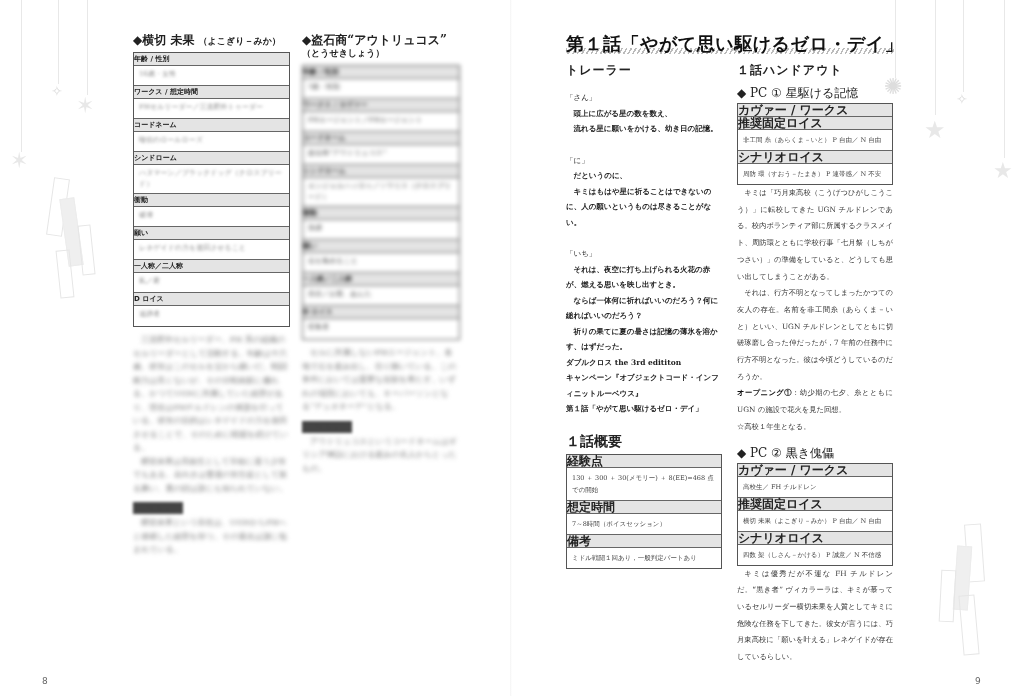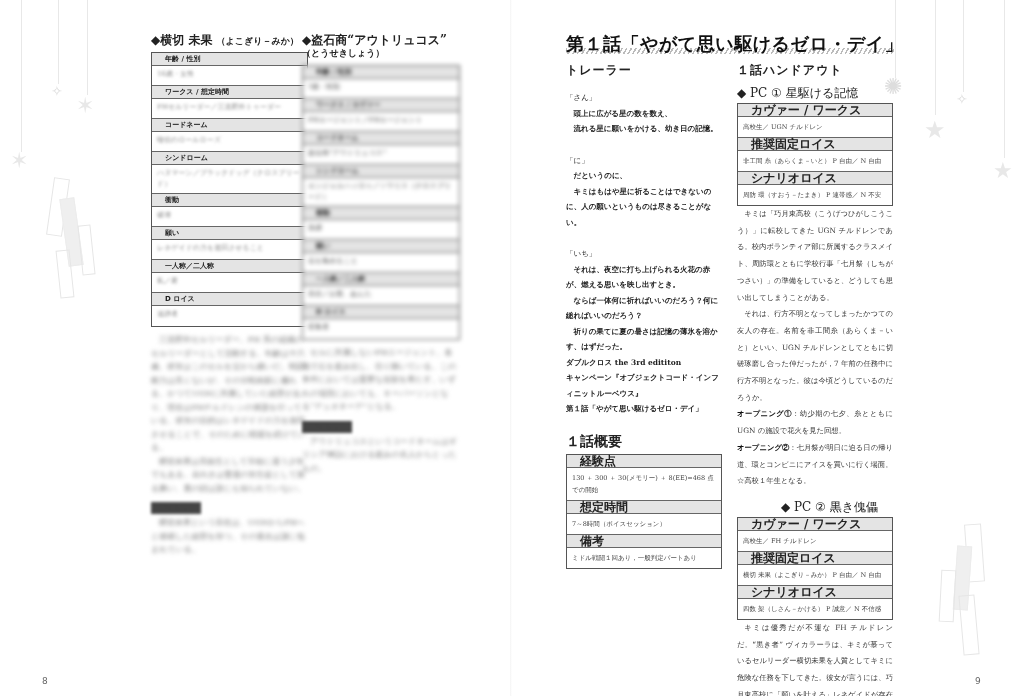--- a/index.html
+++ b/index.html
@@ -22,28 +22,28 @@
   .sparkle { position: absolute; color: #ddd; font-family: "DejaVu Sans", sans-serif; line-height: 1; }
   .shard { position: absolute; border: 1px solid #e6e6e6; }
   .shard.fill { background: #efefef; border-color: #ececec; }
 
   
   .h-sec { font-weight: bold; font-size: 12px; line-height: 14px; white-space: nowrap; }
   .ruby { font-size: 9px; font-weight: bold; }
 
   
   .dtable { border: 1.5px solid #555; width: 100%; }
-  .dtable .hd { background: #e4e4e4; border-bottom: 1px solid #666; font-family: "DejaVu Sans", sans-serif; font-weight: bold; font-size: 7px; padding: 2px 13px; height: 13px; line-height: 9px; }
+  .dtable .hd { background: #e4e4e4; border-bottom: 1px solid #666; font-family: "DejaVu Sans", sans-serif; font-weight: bold; font-size: 7px; padding: 2px 0; height: 13px; line-height: 9px; }
   .dtable .vl { background: #fff; border-bottom: 1px solid #666; font-size: 7px; padding: 3px 5px; line-height: 11px; color: #444; min-height: 20px; }
   .dtable .vl:last-child { border-bottom: none; }
   .blurred { filter: blur(1.6px); color: #888; }
   .blur-strong { filter: blur(2px); }
 
   
-  .lcol1 { position: absolute; left: 151px; top: 33px; width: 157px; }
+  .lcol1 { position: absolute; left: 133px; top: 33px; width: 157px; }
   .lcol2 { position: absolute; left: 302px; top: 33px; width: 158px; }
   .blur-para { font-size: 8px; line-height: 13.5px; color: #777; filter: blur(2px); text-indent: 1em; }
   .blur-tag { display: inline-block; background: #444; color: #444; font-size: 7px; padding: 1px 4px; filter: blur(1.5px); margin: 2px 0; }
 
   
   .title-wrap { position: absolute; left: 566px; top: 32px; width: 330px; }
   .main-title { font-family: "DejaVu Sans", sans-serif; font-weight: bold; font-size: 18px; letter-spacing: 0.5px; color: #111; white-space: nowrap; position: relative; z-index: 1; }
   .hatch { position: absolute; left: 0; top: 16px; width: 328px; height: 6px;
     background: repeating-linear-gradient(120deg, #bbb 0 1.5px, transparent 1.5px 4px); z-index: 0; }
 
@@ -56,21 +56,21 @@
   .trailer .q:first-child { margin-top: 0; }
   .trailer .ind { text-indent: 1em; }
   .trailer .credits { }
   .trailer .tagline { margin-top: 14px; }
 
   .sum-head { font-weight: bold; font-size: 14px; margin: 16px 0 3px 0; }
   .rtable .hd { font-size: 12px; }
   .rtable .vl { font-size: 6.5px; line-height: 12px; padding: 4px 5px; color: #444; }
 
   .pc-head { font-weight: normal; font-size: 12px; line-height: 14px; margin: 0 0 3px 0; white-space: nowrap; }
-  .pc-head.second { margin-top: 10px; margin-left: 44px; }
+  .pc-head.second { margin-top: 10px; }
   .body-text { font-size: 7.3px; line-height: 16.7px; color: #333; text-align: justify; }
   .body-text .ind { text-indent: 1em; display: block; }
   .body-text b { font-weight: bold; color: #111; }
 </style>
 </head>
 <body>
 
 <div class="page page-left">
 
   <div class="deco">
@@ -203,31 +203,29 @@
     <div class="vl">ミドル戦闘１回あり，一般判定パートあり</div>
   </div>
 </div>
 
 <div class="rcol2">
   <div class="col-head" style="margin-bottom:8px;">１話ハンドアウト</div>
 
   <div class="pc-head">◆ PC ① 星駆ける記憶</div>
   <div class="dtable rtable">
     <div class="hd">カヴァー / ワークス</div>
-    <div class="vl">高校生／ UGN チルドレン</div>
     <div class="hd">推奨固定ロイス</div>
     <div class="vl">非工間 糸（あらくま－いと） P 自由／ N 自由</div>
     <div class="hd">シナリオロイス</div>
     <div class="vl">周防 環（すおう－たまき） P 連帯感／ N 不安</div>
   </div>
   <div class="body-text">
     <span class="ind">キミは「巧月東高校（こうげつひがしこうこう）」に転校してきた UGN チルドレンである。校内ボランティア部に所属するクラスメイト、周防環とともに学校行事「七月祭（しちがつさい）」の準備をしていると、どうしても思い出してしまうことがある。</span>
     <span class="ind">それは、行方不明となってしまったかつての友人の存在。名前を非工間糸（あらくま－いと）といい、UGN チルドレンとしてともに切磋琢磨し合った仲だったが，7 年前の任務中に行方不明となった。彼は今頃どうしているのだろうか。</span>
     <span style="display:block;"><b>オープニング①</b><span>：幼少期の七夕、糸とともに UGN の施設で花火を見た回想。</span></span>
-    <span style="display:block;"><b>オープニング②</b><span>：七月祭が明日に迫る日の帰り道、環とコンビニにアイスを買いに行く場面。</span></span>
     <span style="display:block;">☆高校１年生となる。</span>
   </div>
 
   <div class="pc-head second">◆ PC ② 黒き傀儡</div>
   <div class="dtable rtable">
     <div class="hd">カヴァー / ワークス</div>
     <div class="vl">高校生／ FH チルドレン</div>
     <div class="hd">推奨固定ロイス</div>
     <div class="vl">横切 未果（よこぎり－みか） P 自由／ N 自由</div>
     <div class="hd">シナリオロイス</div>

